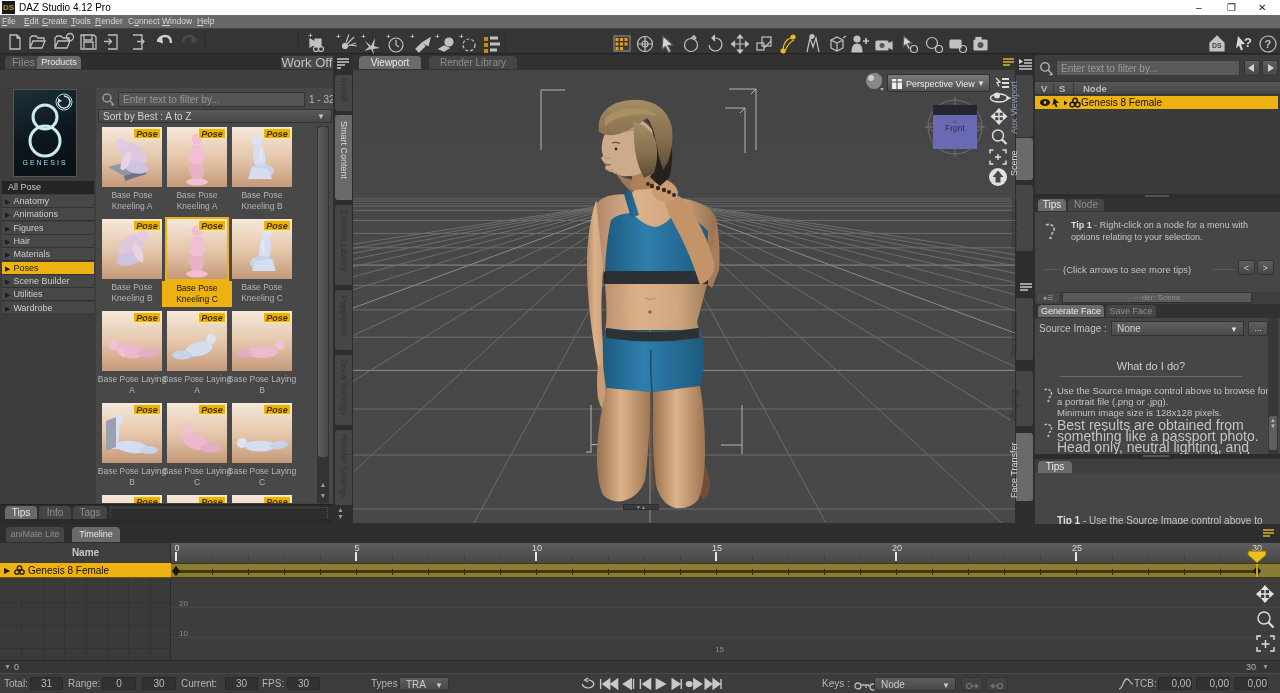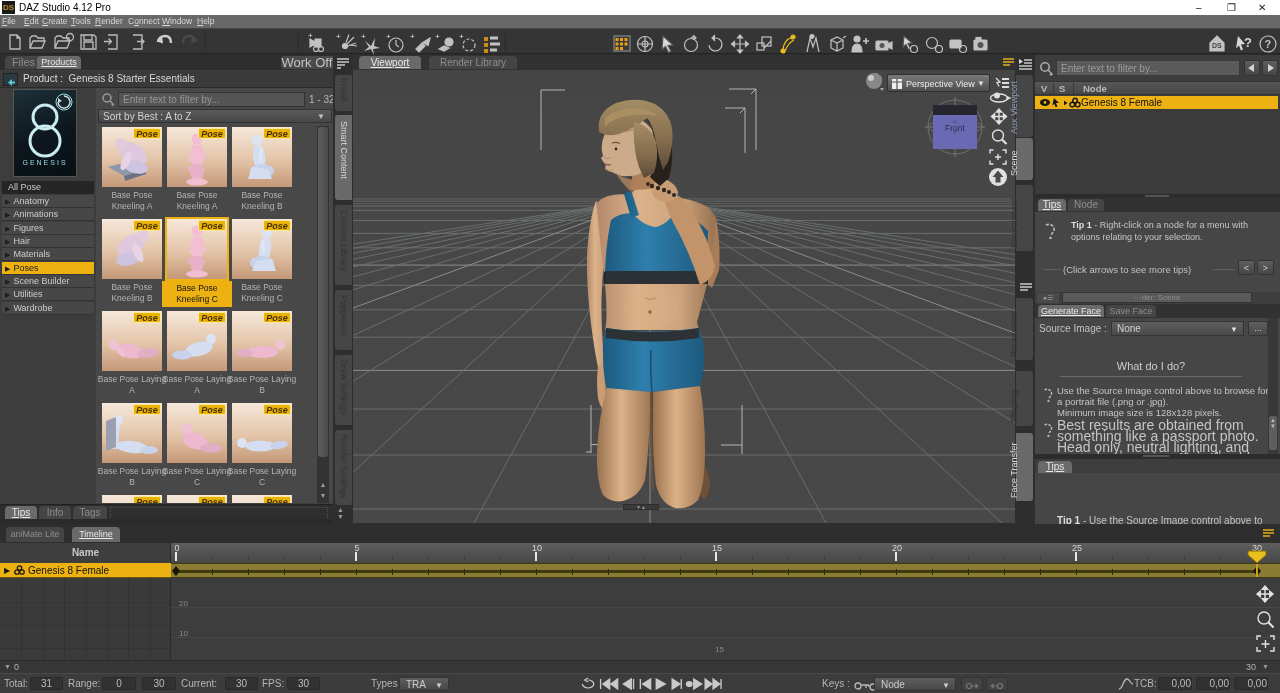--- a/index.html
+++ b/index.html
@@ -17,21 +17,21 @@
 
 
 #menubar { top:15px; left:0; width:1280px; height:13px; background:#686868; }
 .menuitem { top:0px; color:#d8d8d8; font-size:8.5px; line-height:13px; }
 .menuitem u { text-decoration-color:#d6d6d6; }
 
 
 #toolbar { top:28px; left:0; width:1280px; height:26px; background:#353535; border-top:1px solid #444; border-bottom:1px solid #242424; }
 .tab { position:absolute; top:1px; height:13px; font-size:10px; line-height:13px; text-align:center;
   border-radius:4px 4px 0 0; background:#454545; color:#8e8e8e; }
-.tab.active { background:#6a6a6a; color:#e8e8e8;text-decoration:underline; }
+.tab.active { background:#6a6a6a; color:#e8e8e8; }
 .vtab { position:absolute; width:17px; border-radius:3px 0 0 3px; background:#464646; color:#333333; }
 .vtab span { position:absolute; font-size:9px; white-space:nowrap; }
 .vtab.active { background:#6a6a6a; color:#d9d9d9; }
 .vtab .rv { position:absolute; transform-origin:0 100%; transform:rotate(-90deg); font-size:9px; white-space:nowrap; }
 
 
 #leftpanel { top:55px; left:0; width:333px; height:469px; background:#404040; }
 #lp-tabbar { top:0; left:0; width:333px; height:15px; background:#2e2e2e; }
 #prodbar { top:16px; left:0; width:333px; height:17px; background:#3a3a3a; border-bottom:1px solid #2a2a2a; }
 #lp-left { top:33px; left:0; width:96px; height:415px; background:#3d3d3d; }
@@ -246,26 +246,20 @@
           </g>
       </g>
     </svg>
   </div>
 
   <div id="leftpanel" class="abs">
     <div id="lp-tabbar" class="abs">
       <div class="tab" style="left:5px;width:37px;font-size:11px;">Files</div>
       <div class="tab active" style="left:37px;width:44px;font-size:9px;">Products</div>
       <div class="tab" style="left:281px;width:72px;background:#4a4a4a;color:#c2c2c2;border-radius:3px;top:1px;height:13px;font-size:13px;white-space:nowrap;">Work Offline</div>
-    </div>
-    <div id="prodbar" class="abs">
-      <div class="abs" style="left:3px;top:2px;width:15px;height:13px;background:#2a3a42;border:1px solid #222;"><svg width="13" height="11" viewBox="0 0 13 11">
-            <path d="M8 2 l-4 3.5 l4 3.5 v-2.5 h3 v-2 h-3 z" fill="#58c8d8"></path>
-          </svg></div>
-      <div class="abs txt" style="left:23px;top:2px;font-size:10px;color:#d8d8d8;">Product :&nbsp;&nbsp;Genesis 8 Starter Essentials</div>
     </div>
     <div id="lp-left" class="abs">
 
       <div class="abs" style="left:13px;top:1px;width:64px;height:88px;background:linear-gradient(160deg,#1e3038 0%,#0c161c 55%,#081014 100%);border:1px solid #555;">
         <svg width="62" height="86" viewBox="0 0 62 86">
           <circle cx="31" cy="27" r="12" fill="none" stroke="#c8ecf0" stroke-width="3"></circle>
           <circle cx="31" cy="51" r="15" fill="none" stroke="#c8ecf0" stroke-width="3"></circle>
           <text x="31" y="75" text-anchor="middle" font-size="7" letter-spacing="2" fill="#9adfe8" font-family="Liberation Sans">GENESIS</text>
           <circle cx="50" cy="12" r="8" fill="#18262c" stroke="#9adfe8" stroke-width="1"></circle>
           <path d="M50 6 a6 6 0 1 1 -6 6" fill="none" stroke="#cfd8da" stroke-width="1.5"></path>

